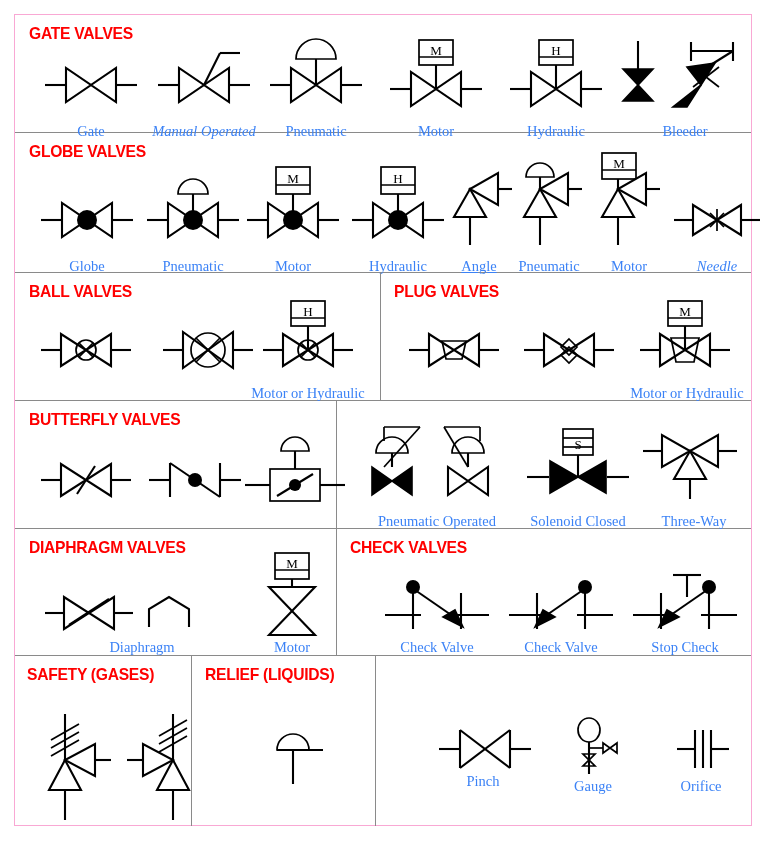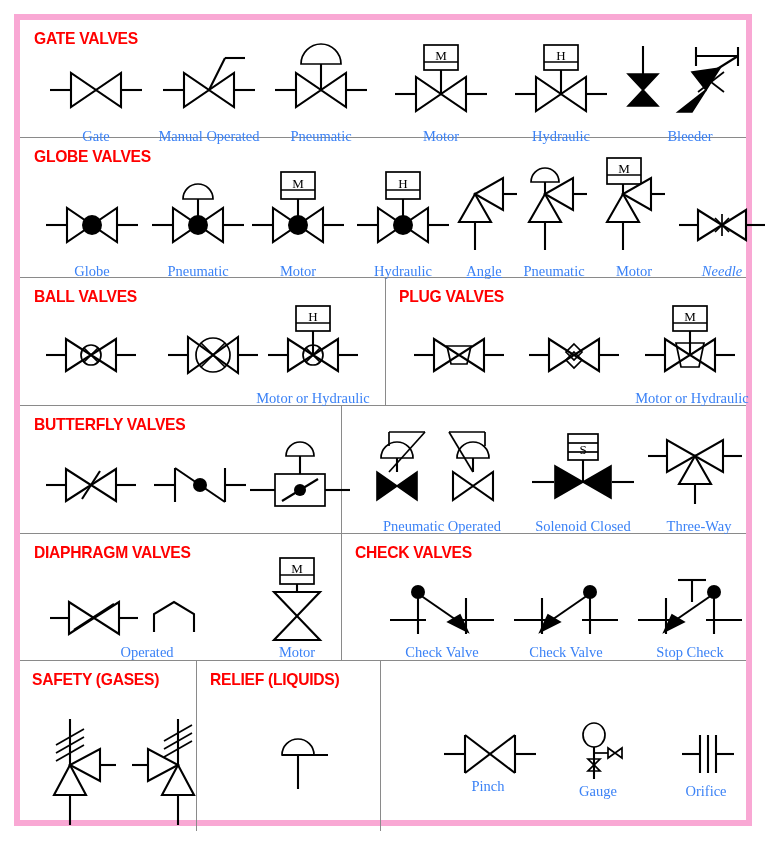--- a/index.html
+++ b/index.html
@@ -14,21 +14,21 @@
     height: 844px;
     background: #ffffff;
     overflow: hidden;
   }
   .sheet {
     position: absolute;
     left: 14px;
     top: 14px;
     width: 738px;
     height: 812px;
-    border: 6px solid #f9a8d4;
+    border: 1px solid #f9a8d4;
     box-sizing: border-box;
   }
   .band {
     position: absolute;
     left: 0;
     box-sizing: border-box;
     border-bottom: 1px solid #8a8a8a;
   }
   .band.last { border-bottom: none; }
   .vdiv {
@@ -96,21 +96,21 @@
       <div class="cell" style="left:143px; top:30px;">
         <svg width="92" height="62" viewBox="0 0 92 62">
           <line class="ln" x1="0" y1="40" x2="20" y2="40"></line>
           <line class="ln" x1="72" y1="40" x2="92" y2="40"></line>
           <polygon class="opn" points="21,23 21,57 46,40"></polygon>
           <polygon class="opn" points="71,23 71,57 46,40"></polygon>
           <line class="ln" x1="46" y1="40" x2="62" y2="8"></line>
           <line class="ln" x1="62" y1="8" x2="82" y2="8"></line>
         </svg>
       </div>
-      <div class="cap" style="left:189px; top:108px;">Manual Operated</div>
+      <div class="cap" style="left:189px; top:108px;font-style:italic;">Manual Operated</div>
 
       <div class="cell" style="left:255px; top:22px;">
         <svg width="92" height="70" viewBox="0 0 92 70">
           <line class="ln" x1="0" y1="48" x2="20" y2="48"></line>
           <line class="ln" x1="72" y1="48" x2="92" y2="48"></line>
           <polygon class="opn" points="21,31 21,65 46,48"></polygon>
           <polygon class="opn" points="71,31 71,65 46,48"></polygon>
           <path class="lnT" d="M26,22 A20,20 0 0 1 66,22 Z" fill="#fff"></path>
           <line class="ln" x1="46" y1="22" x2="46" y2="48"></line>
         </svg>
@@ -451,21 +451,21 @@
       <div class="cell" style="left:30px; top:62px;">
         <svg width="160" height="44" viewBox="0 0 160 44">
           <line class="ln" x1="0" y1="22" x2="18" y2="22"></line>
           <line class="ln" x1="70" y1="22" x2="88" y2="22"></line>
           <polygon class="opn" points="19,6 19,38 44,22"></polygon>
           <polygon class="opn" points="69,6 69,38 44,22"></polygon>
           <line class="ln" x1="24" y1="34" x2="64" y2="8"></line>
           <polyline class="ln" points="104,36 104,18 124,6 144,18 144,36" fill="none"></polyline>
         </svg>
       </div>
-      <div class="cap" style="left:127px; top:110px;">Operated</div>
+      <div class="cap" style="left:127px; top:110px;">Diaphragm</div>
 
       <div class="cell" style="left:232px; top:22px;">
         <svg width="90" height="86" viewBox="0 0 90 86">
           <rect class="lnT" x="28" y="2" width="34" height="26" fill="#fff"></rect>
           <line class="lnT" x1="28" y1="19" x2="62" y2="19"></line>
           <text class="boxtxt" x="45" y="17">M</text>
           <line class="ln" x1="45" y1="28" x2="45" y2="52"></line>
           <polygon class="opn" points="22,36 68,36 45,60"></polygon>
           <polygon class="opn" points="22,84 68,84 45,60"></polygon>
         </svg>

